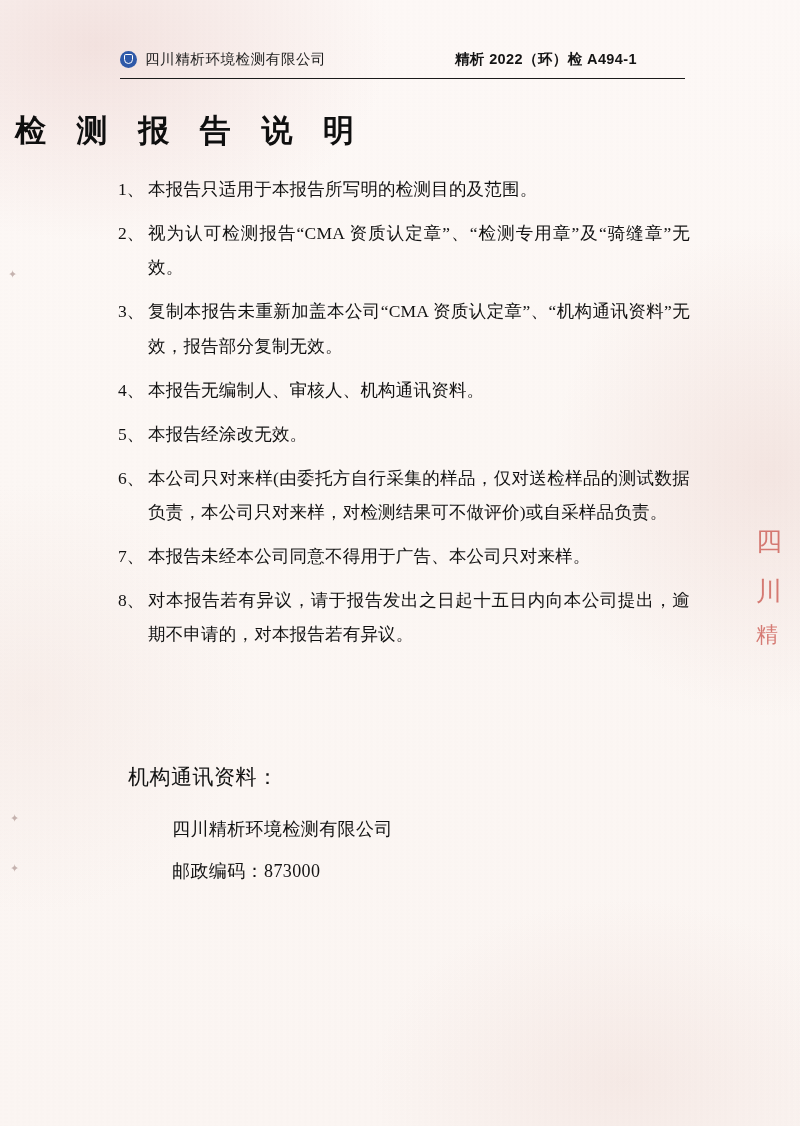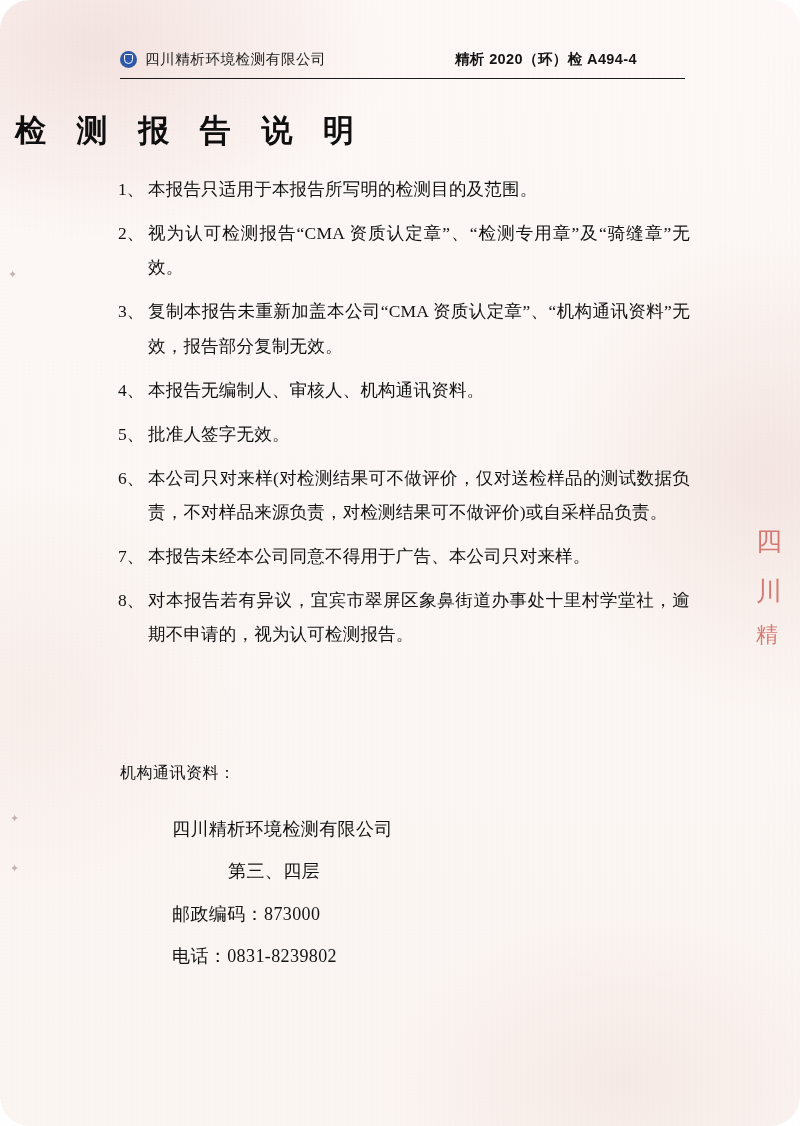--- a/index.html
+++ b/index.html
@@ -20,21 +20,20 @@
     position: relative;
     width: 800px;
     height: 1126px;
     background:
       radial-gradient(ellipse 420px 280px at 12% 4%, rgba(226,190,186,0.38), rgba(226,190,186,0) 70%),
       radial-gradient(ellipse 300px 340px at 96% 42%, rgba(228,196,190,0.35), rgba(228,196,190,0) 72%),
       radial-gradient(ellipse 360px 260px at 78% 96%, rgba(232,206,200,0.30), rgba(232,206,200,0) 70%),
       radial-gradient(ellipse 300px 300px at 4% 62%, rgba(235,214,208,0.28), rgba(235,214,208,0) 72%),
       linear-gradient(180deg, #fdf8f6 0%, #fcf7f4 40%, #fbf5f2 100%);
     box-sizing: border-box;
-    border-radius: 30px;
   }
 
   
   #grain {
     position: absolute;
     inset: 0;
     pointer-events: none;
     opacity: 0.25;
     background-image:
       repeating-linear-gradient(0deg, rgba(0,0,0,0.012) 0px, rgba(0,0,0,0) 2px, rgba(0,0,0,0.012) 4px),
@@ -137,23 +136,23 @@
   }
   .clause-text {
     flex: 1 1 auto;
     text-align: justify;
     letter-spacing: 0.2px;
   }
 
   
   .contact-heading {
     position: absolute;
-    left: 120px;
+    left: 128px;
     top: 763px;
-    font-size: 16px;
+    font-size: 21px;
     letter-spacing: 0.5px;
     color: #121212;
   }
   .contact-body {
     position: absolute;
     left: 172px;
     top: 808px;
     width: 560px;
   }
   .contact-line {
@@ -204,21 +203,21 @@
 <body>
 
 <div id="page">
 
   <div id="grain"></div>
 
   <div class="header">
     <div class="header-inner">
       <span class="logo-mark"></span>
       <span class="company-name">四川精析环境检测有限公司</span>
-      <span class="report-code">精析 2020（环）检 A494-4</span>
+      <span class="report-code">精析 2022（环）检 A494-1</span>
     </div>
     <div class="header-rule"></div>
   </div>
 
   <div class="doc-title">检 测 报 告 说 明</div>
 
   <div class="clauses">
     <div class="clause">
       <span class="clause-num">1、</span>
       <span class="clause-text">本报告只适用于本报告所写明的检测目的及范围。</span>
@@ -230,42 +229,40 @@
     <div class="clause">
       <span class="clause-num">3、</span>
       <span class="clause-text">复制本报告未重新加盖本公司“CMA 资质认定章”、“机构通讯资料”无效，报告部分复制无效。</span>
     </div>
     <div class="clause">
       <span class="clause-num">4、</span>
       <span class="clause-text">本报告无编制人、审核人、机构通讯资料。</span>
     </div>
     <div class="clause">
       <span class="clause-num">5、</span>
-      <span class="clause-text">批准人签字无效。</span>
+      <span class="clause-text">本报告经涂改无效。</span>
     </div>
     <div class="clause">
       <span class="clause-num">6、</span>
-      <span class="clause-text">本公司只对来样(对检测结果可不做评价，仅对送检样品的测试数据负责，不对样品来源负责，对检测结果可不做评价)或自采样品负责。</span>
+      <span class="clause-text">本公司只对来样(由委托方自行采集的样品，仅对送检样品的测试数据负责，本公司只对来样，对检测结果可不做评价)或自采样品负责。</span>
     </div>
     <div class="clause">
       <span class="clause-num">7、</span>
       <span class="clause-text">本报告未经本公司同意不得用于广告、本公司只对来样。</span>
     </div>
     <div class="clause">
       <span class="clause-num">8、</span>
-      <span class="clause-text">对本报告若有异议，宜宾市翠屏区象鼻街道办事处十里村学堂社，逾期不申请的，视为认可检测报告。</span>
+      <span class="clause-text">对本报告若有异议，请于报告发出之日起十五日内向本公司提出，逾期不申请的，对本报告若有异议。</span>
     </div>
   </div>
 
   <div class="contact-heading">机构通讯资料：</div>
   <div class="contact-body">
     <div class="contact-line">四川精析环境检测有限公司</div>
-    <div class="contact-line indent">第三、四层</div>
     <div class="contact-line">邮政编码：873000</div>
-    <div class="contact-line">电话：0831-8239802</div>
   </div>
 
   <div class="stamp">
     <span class="glyph g1">四</span>
     <span class="glyph g2">川</span>
     <span class="glyph g3">精</span>
   </div>
 
   <span class="edge-mark em1">✦</span>
   <span class="edge-mark em2">✦</span>

